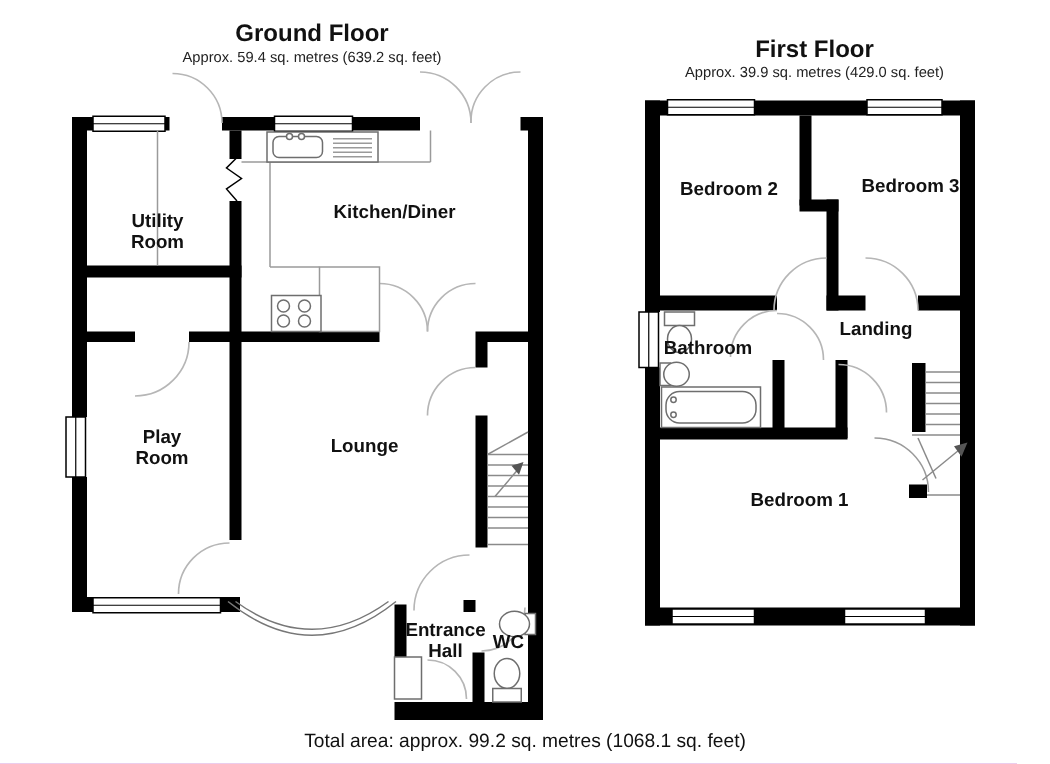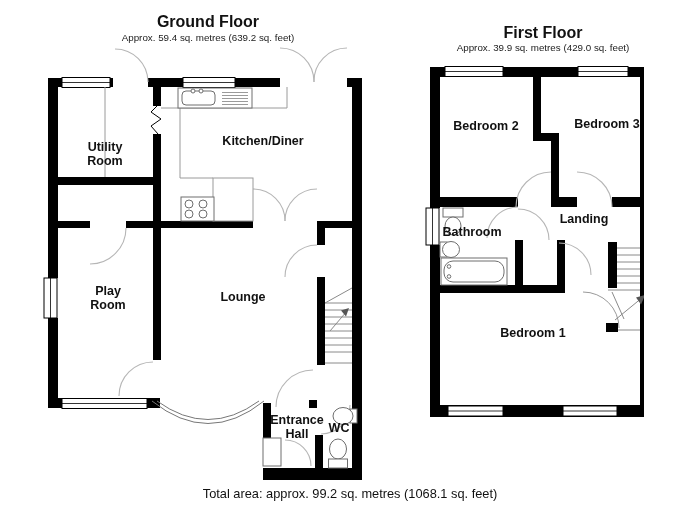--- a/index.html
+++ b/index.html
@@ -1,16 +1,16 @@
 <!DOCTYPE html>
 <html><head>
 <meta charset="utf-8">
 <style>
   html,body{margin:0;padding:0;background:#ffffff;}
-  .stage{position:relative;width:644px;height:509px;background:#a21caf;overflow:hidden;}
+  .stage{position:relative;width:700px;height:509px;background:#a21caf;overflow:hidden;}
   svg{display:block;}
   text{font-family:"Liberation Sans", sans-serif;fill:#111;text-anchor:middle;}
   .title{font-size:16px;font-weight:700;}
   .subtitle{font-size:9.8px;font-weight:400;fill:#222;}
   .room{font-size:12.5px;font-weight:700;}
   .footer{font-size:12.8px;font-weight:400;}
   .wall{fill:#000;}
   .white{fill:#fff;}
   .win{fill:#fff;stroke:#000;stroke-width:1;}
   .wline{stroke:#000;stroke-width:0.8;fill:none;}

